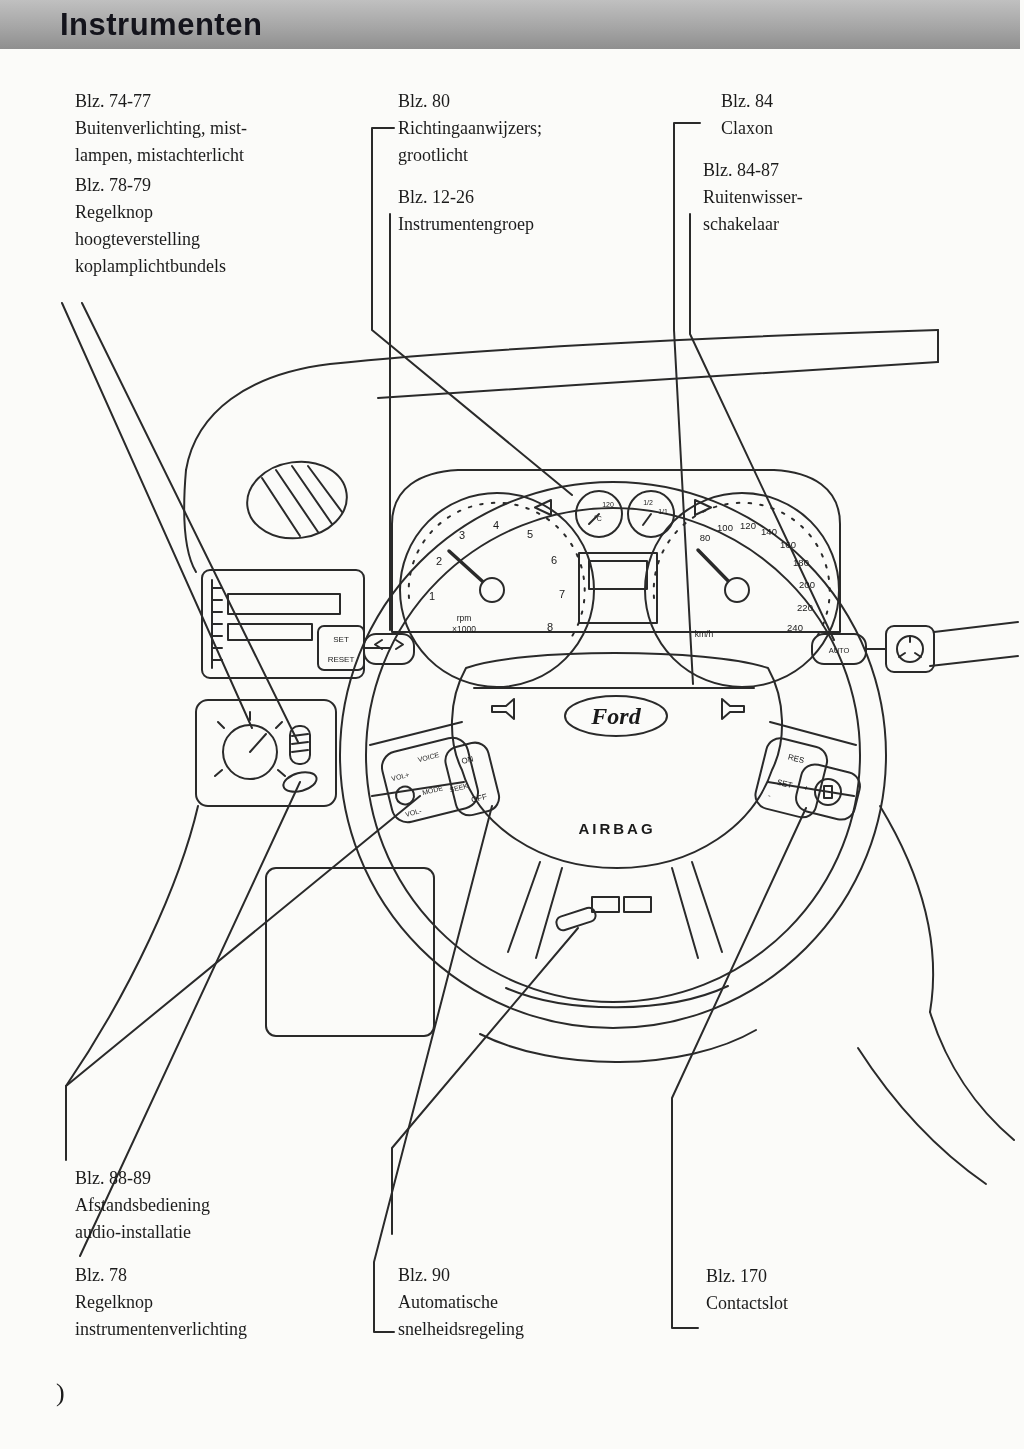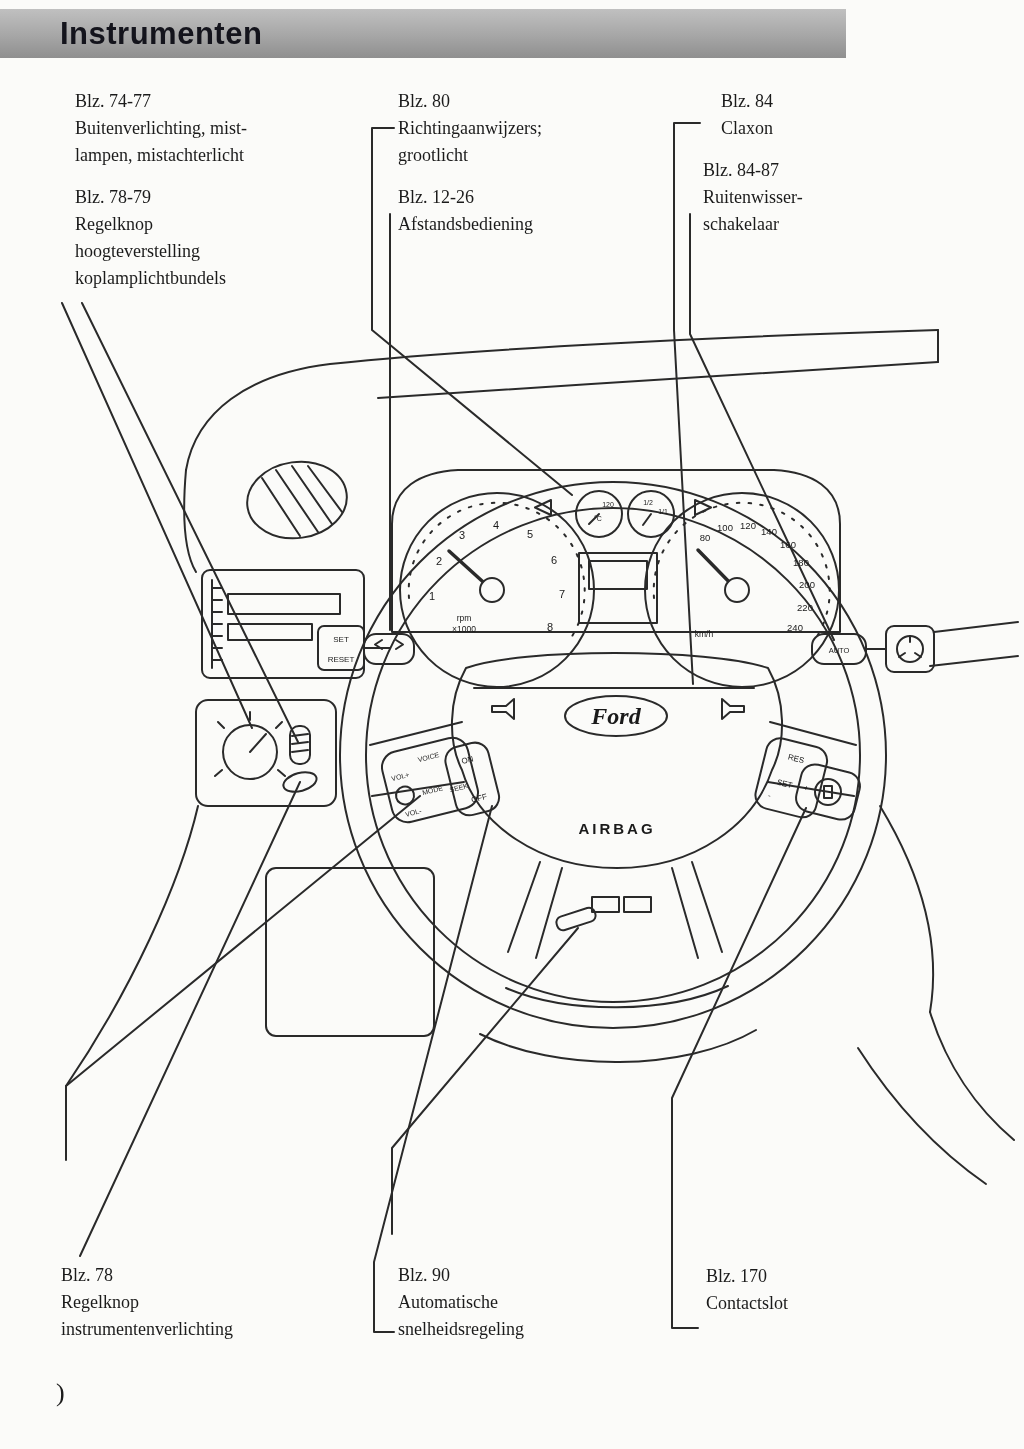--- a/index.html
+++ b/index.html
@@ -2,21 +2,21 @@
 <html><head>
 <meta charset="utf-8">
 <style>
   html,body { margin:0; padding:0; background:#e8e8e6; }
   .page {
     position:relative; width:1024px; height:1449px;
     background:#fbfbf9; overflow:hidden;
     font-family:"Liberation Serif", serif; color:#1b1b1b;
   }
   .header-bar {
-    position:absolute; left:0; top:9px; width:846px; height:49px;
+    position:absolute; left:0; top:0; width:1020px; height:49px;
     background:linear-gradient(180deg,#c0c0c0 0%,#a6a6a6 55%,#8f8f8f 100%);
     display:flex; align-items:center;
   }
   .header-title {
     font-family:"Liberation Sans", sans-serif; font-weight:bold;
     font-size:31px; color:#14141c; margin-left:60px; letter-spacing:.5px;
   }
   .callout { position:absolute; font-size:18px; line-height:27px; }
   .diagram-svg { position:absolute; left:0; top:0; }
   .page-mark { position:absolute; left:56px; top:1378px; font-size:26px; }
@@ -227,51 +227,56 @@
       <text x="617" y="834" font-weight="bold" font-size="15" letter-spacing="3">AIRBAG</text>
     </g>
   </svg>
 
   <div class="callout" style="left:75px; top:88px">
     <div>Blz. 74-77</div>
     <div>Buitenverlichting, mist-</div>
     <div>lampen, mistachterlicht</div>
   </div>
 
-  <div class="callout" style="left:75px; top:184px">
+  <div class="callout" style="left:75px; top:172px">
     <div>Blz. 78-79</div>
     <div>Regelknop</div>
     <div>hoogteverstelling</div>
     <div>koplamplichtbundels</div>
   </div>
 
   <div class="callout" style="left:398px; top:88px">
     <div>Blz. 80</div>
     <div>Richtingaanwijzers;</div>
     <div>grootlicht</div>
   </div>
 
   <div class="callout" style="left:398px; top:184px">
     <div>Blz. 12-26</div>
-    <div>Afstandsbediening</div>
+    <div>Instrumentengroep</div>
   </div>
 
   <div class="callout" style="left:721px; top:88px">
     <div>Blz. 84</div>
     <div>Claxon</div>
   </div>
 
   <div class="callout" style="left:703px; top:157px">
     <div>Blz. 84-87</div>
     <div>Ruitenwisser-</div>
     <div>schakelaar</div>
   </div>
 
-
-  <div class="callout" style="left:61px; top:1262px">
+  <div class="callout" style="left:75px; top:1165px">
+    <div>Blz. 88-89</div>
+    <div>Afstandsbediening</div>
+    <div>audio-installatie</div>
+  </div>
+
+  <div class="callout" style="left:75px; top:1262px">
     <div>Blz. 78</div>
     <div>Regelknop</div>
     <div>instrumentenverlichting</div>
   </div>
 
 
   <div class="callout" style="left:398px; top:1262px">
     <div>Blz. 90</div>
     <div>Automatische</div>
     <div>snelheidsregeling</div>

